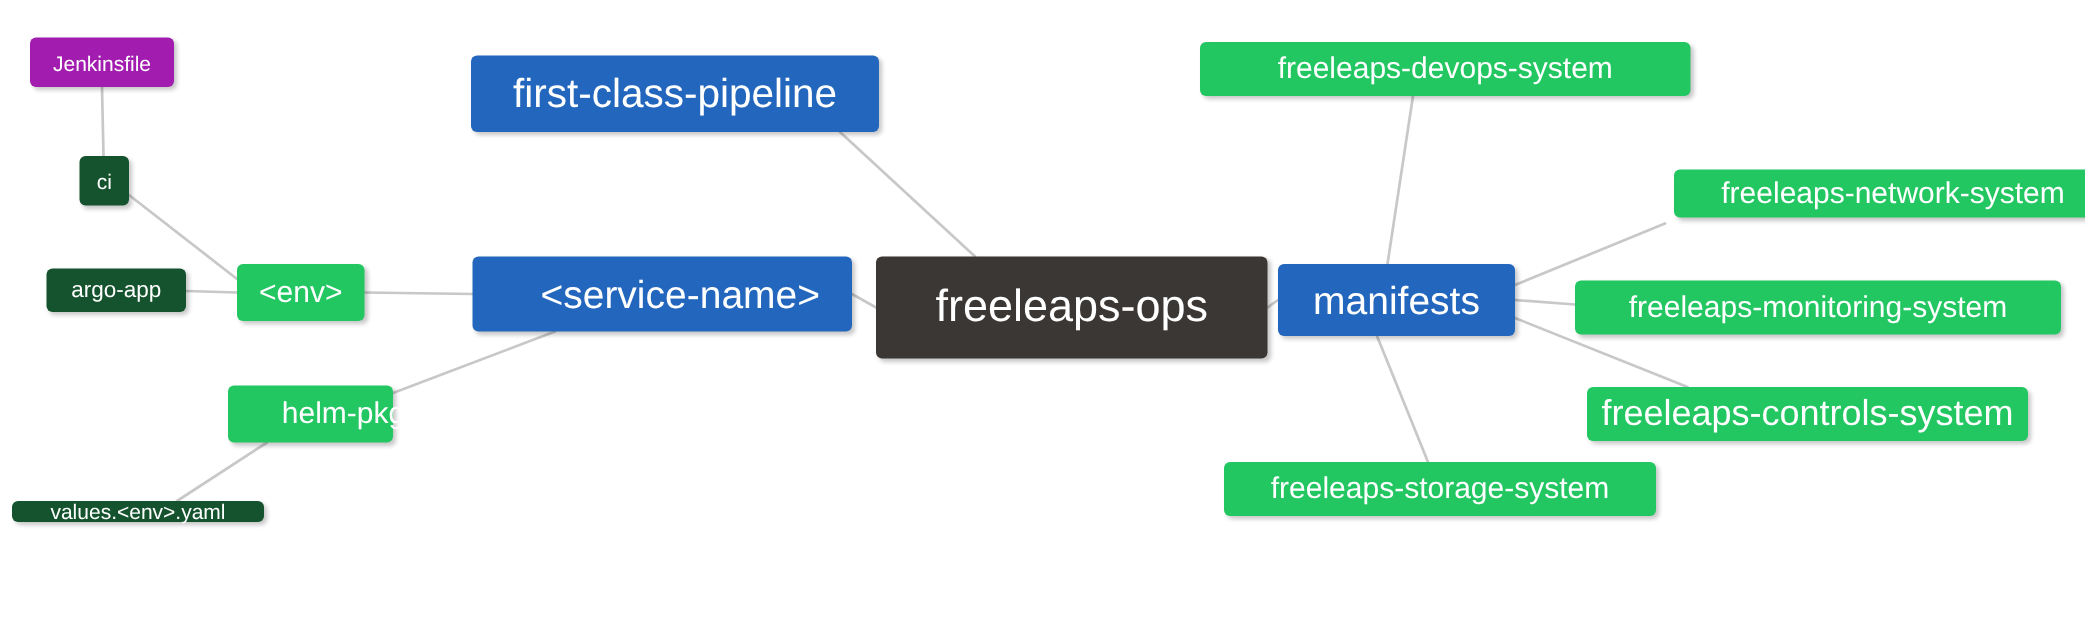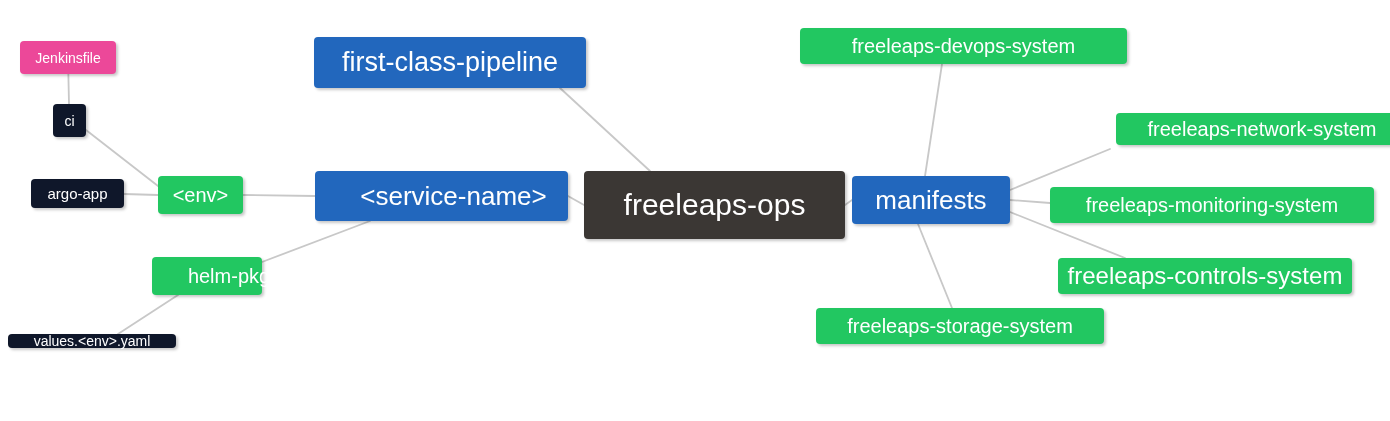--- a/index.html
+++ b/index.html
@@ -42,22 +42,22 @@
     text-align: center;
   }
   .node-label {
     display: block;
     padding: 0 2px;
   }
   
   .theme-root   { background: #3b3734; }
   .theme-blue   { background: #2267bd; }
   .theme-green  { background: #22c761; }
-  .theme-red    { background: #0f172a; }
-  .theme-orange { background: #ec4899; margin-top: 16px; }
+  .theme-red    { background: #14532d; }
+  .theme-orange { background: #a21caf; }
 </style>
 </head>
 <body>
 
 <div id="mindmap-canvas">
 
   <svg id="edge-layer" viewBox="0 0 1390 421" xmlns="http://www.w3.org/2000/svg">
       <line x1="584" y1="205" x2="568" y2="196" stroke="#c8c8c8" stroke-width="1.8" stroke-linecap="round"></line>
       <line x1="650" y1="171" x2="560" y2="88" stroke="#c8c8c8" stroke-width="1.8" stroke-linecap="round"></line>
       <line x1="845" y1="205" x2="852" y2="200" stroke="#c8c8c8" stroke-width="1.8" stroke-linecap="round"></line>

